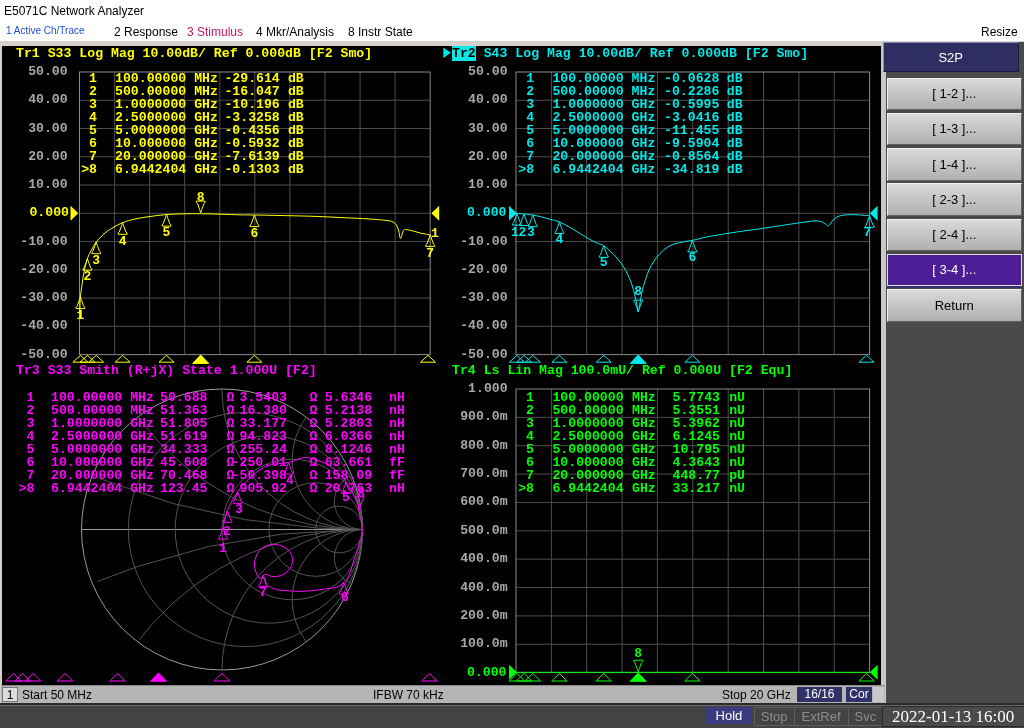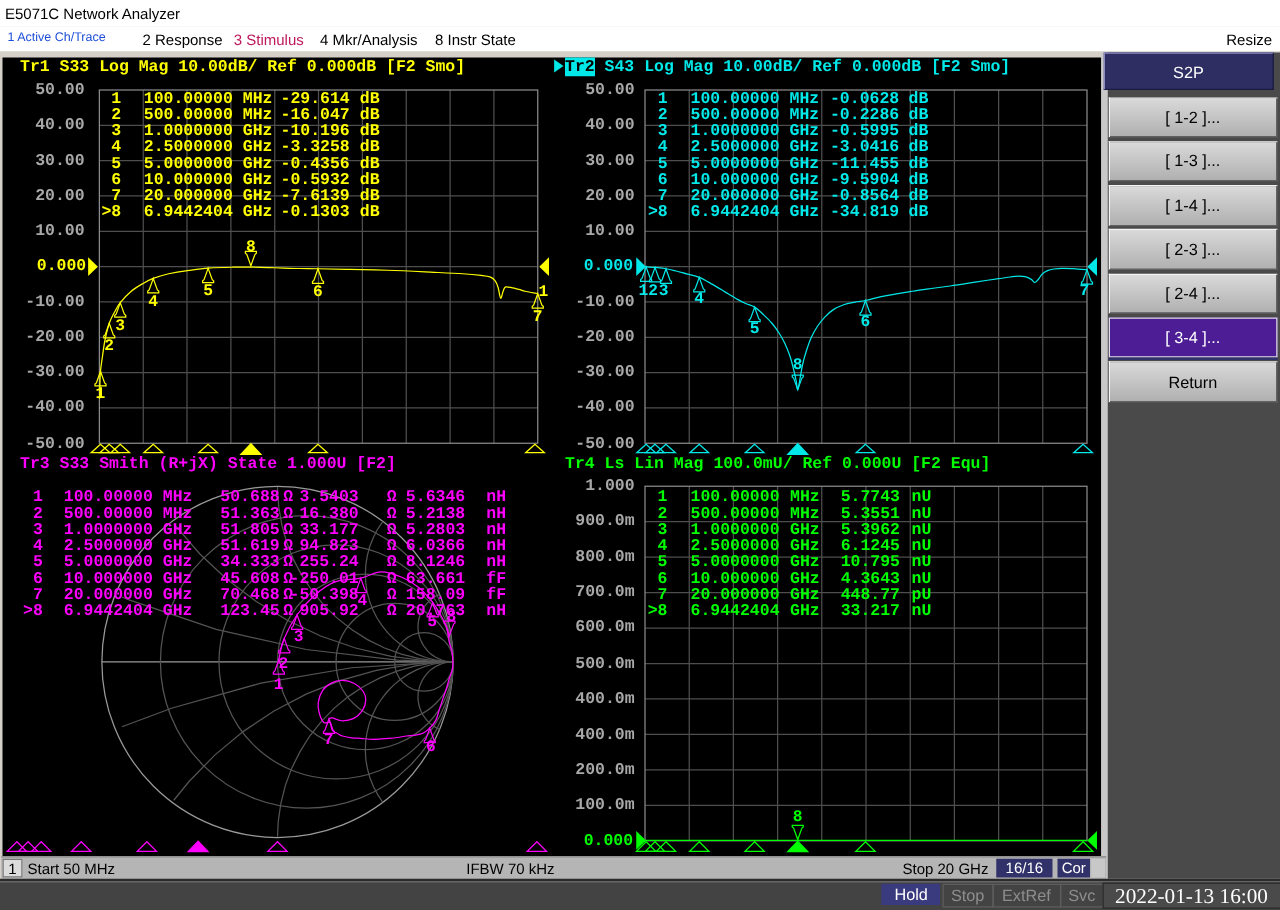--- a/index.html
+++ b/index.html
@@ -161,21 +161,21 @@
 <div class="abs mono cyn" style="left:655.4px;top:72.4px;width:64px;text-align:right">-0.0628<br>-0.2286<br>-0.5995<br>-3.0416<br>-11.455<br>-9.5904<br>-0.8564<br>-34.819</div>
 <div class="abs mono cyn" style="left:726.8px;top:72.4px">dB<br>dB<br>dB<br>dB<br>dB<br>dB<br>dB<br>dB</div>
 <div class="abs mono grn" style="left:494.0px;top:390.7px;width:40px;text-align:right"> 1<br> 2<br> 3<br> 4<br> 5<br> 6<br> 7<br>&gt;8</div>
 <div class="abs mono grn" style="left:552.4px;top:390.7px">100.00000<br>500.00000<br>1.0000000<br>2.5000000<br>5.0000000<br>10.000000<br>20.000000<br>6.9442404</div>
 <div class="abs mono grn" style="left:632.0px;top:390.7px">MHz<br>MHz<br>GHz<br>GHz<br>GHz<br>GHz<br>GHz<br>GHz</div>
 <div class="abs mono grn" style="left:656.0px;top:390.7px;width:64px;text-align:right">5.7743<br>5.3551<br>5.3962<br>6.1245<br>10.795<br>4.3643<br>448.77<br>33.217</div>
 <div class="abs mono grn" style="left:729.2px;top:390.7px">nU<br>nU<br>nU<br>nU<br>nU<br>nU<br>pU<br>nU</div>
 <div class="abs mono mag" style="left:-5.700000000000003px;top:391.4px;width:40px;text-align:right"> 1<br> 2<br> 3<br> 4<br> 5<br> 6<br> 7<br>&gt;8</div>
 <div class="abs mono mag" style="left:51px;top:391.4px">100.00000<br>500.00000<br>1.0000000<br>2.5000000<br>5.0000000<br>10.000000<br>20.000000<br>6.9442404</div>
 <div class="abs mono mag" style="left:130.2px;top:391.4px">MHz<br>MHz<br>GHz<br>GHz<br>GHz<br>GHz<br>GHz<br>GHz</div>
-<div class="abs mono mag" style="left:172px;top:391.4px;width:56px;text-align:center">50.688<br>51.363<br>51.805<br>51.619<br>34.333<br>45.608<br>70.468<br>123.45</div>
+<div class="abs mono mag" style="left:160px;top:391.4px;width:56px;text-align:left">50.688<br>51.363<br>51.805<br>51.619<br>34.333<br>45.608<br>70.468<br>123.45</div>
 <div class="abs mono mag" style="left:226.5px;top:391.4px">Ω<br>Ω<br>Ω<br>Ω<br>Ω<br>Ω<br>Ω<br>Ω</div>
 <div class="abs mono mag" style="left:231px;top:391.4px;width:56px;text-align:right">3.5403<br>16.380<br>33.177<br>94.823<br>255.24<br>-250.01<br>-50.398<br>905.92</div>
 <div class="abs mono mag" style="left:309.4px;top:391.4px">Ω<br>Ω<br>Ω<br>Ω<br>Ω<br>Ω<br>Ω<br>Ω</div>
 <div class="abs mono mag" style="left:324.7px;top:391.4px;width:56px;text-align:left">5.6346<br>5.2138<br>5.2803<br>6.0366<br>8.1246<br>63.661<br>158.09<br>20.763</div>
 <div class="abs mono mag" style="left:389px;top:391.4px">nH<br>nH<br>nH<br>nH<br>nH<br>fF<br>fF<br>nH</div>
 <div class="abs mono gry" style="left:-22.299999999999997px;top:65.0px;width:90px;text-align:right">50.00</div>
 <div class="abs mono gry" style="left:-22.299999999999997px;top:93.3px;width:90px;text-align:right">40.00</div>
 <div class="abs mono gry" style="left:-22.299999999999997px;top:121.5px;width:90px;text-align:right">30.00</div>
 <div class="abs mono gry" style="left:-22.299999999999997px;top:149.8px;width:90px;text-align:right">20.00</div>
 <div class="abs mono gry" style="left:-22.299999999999997px;top:178.0px;width:90px;text-align:right">10.00</div>

